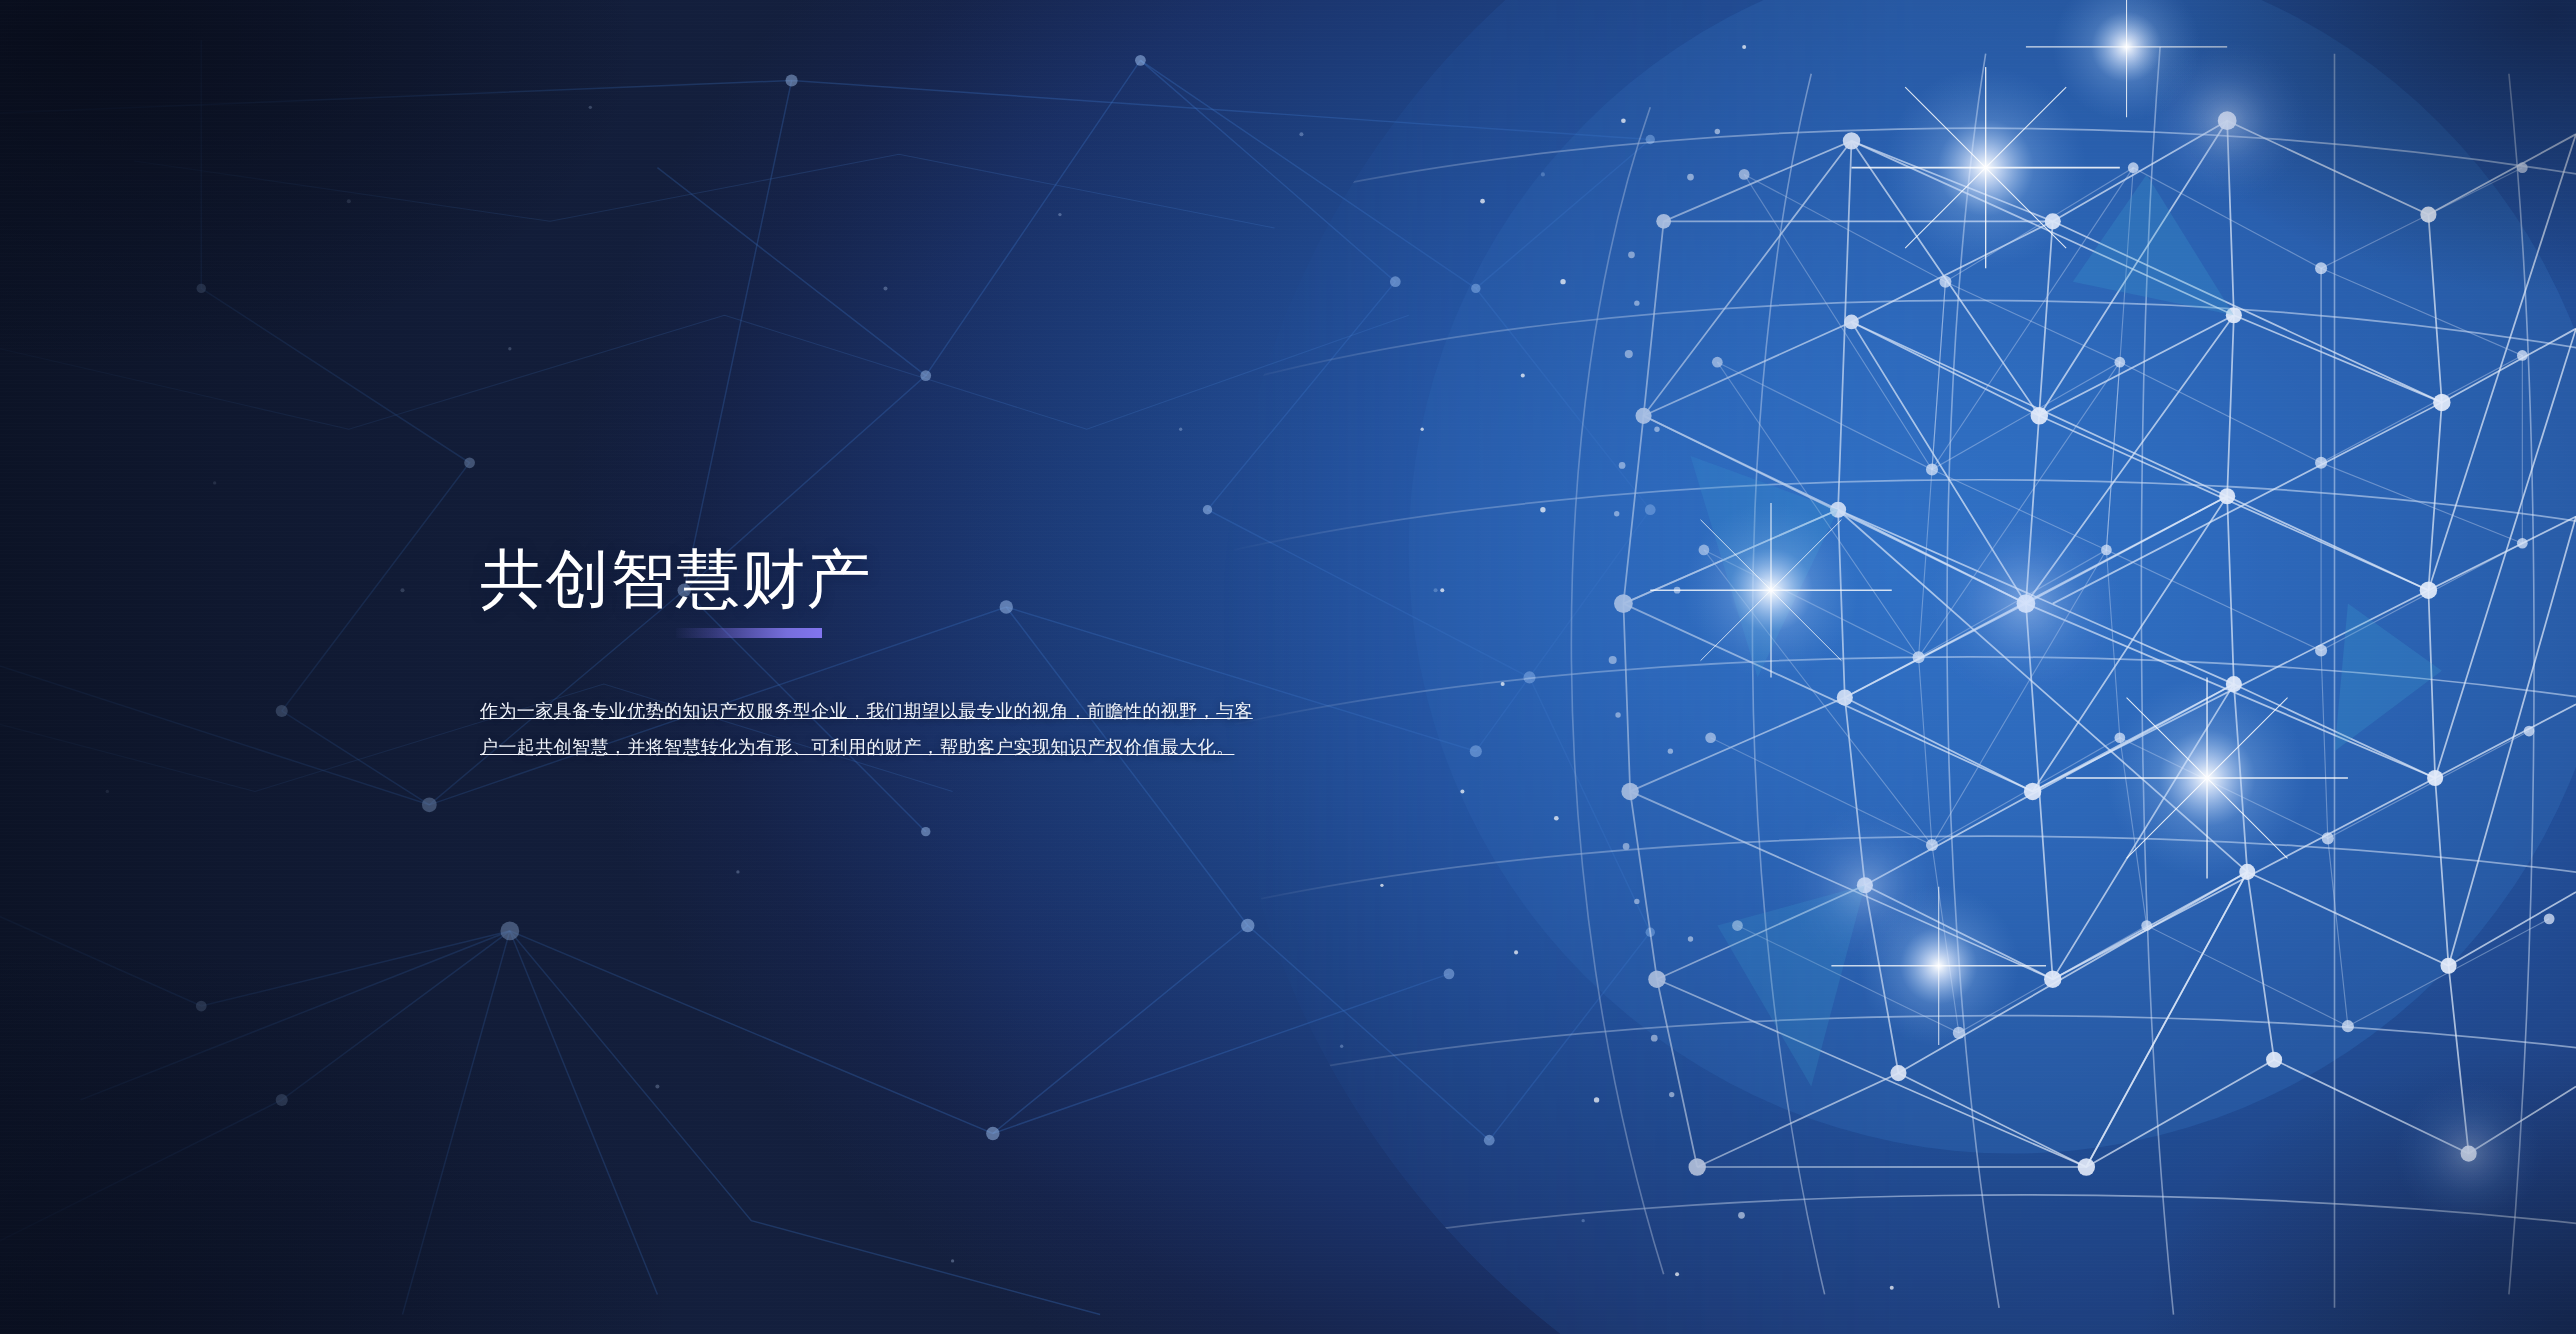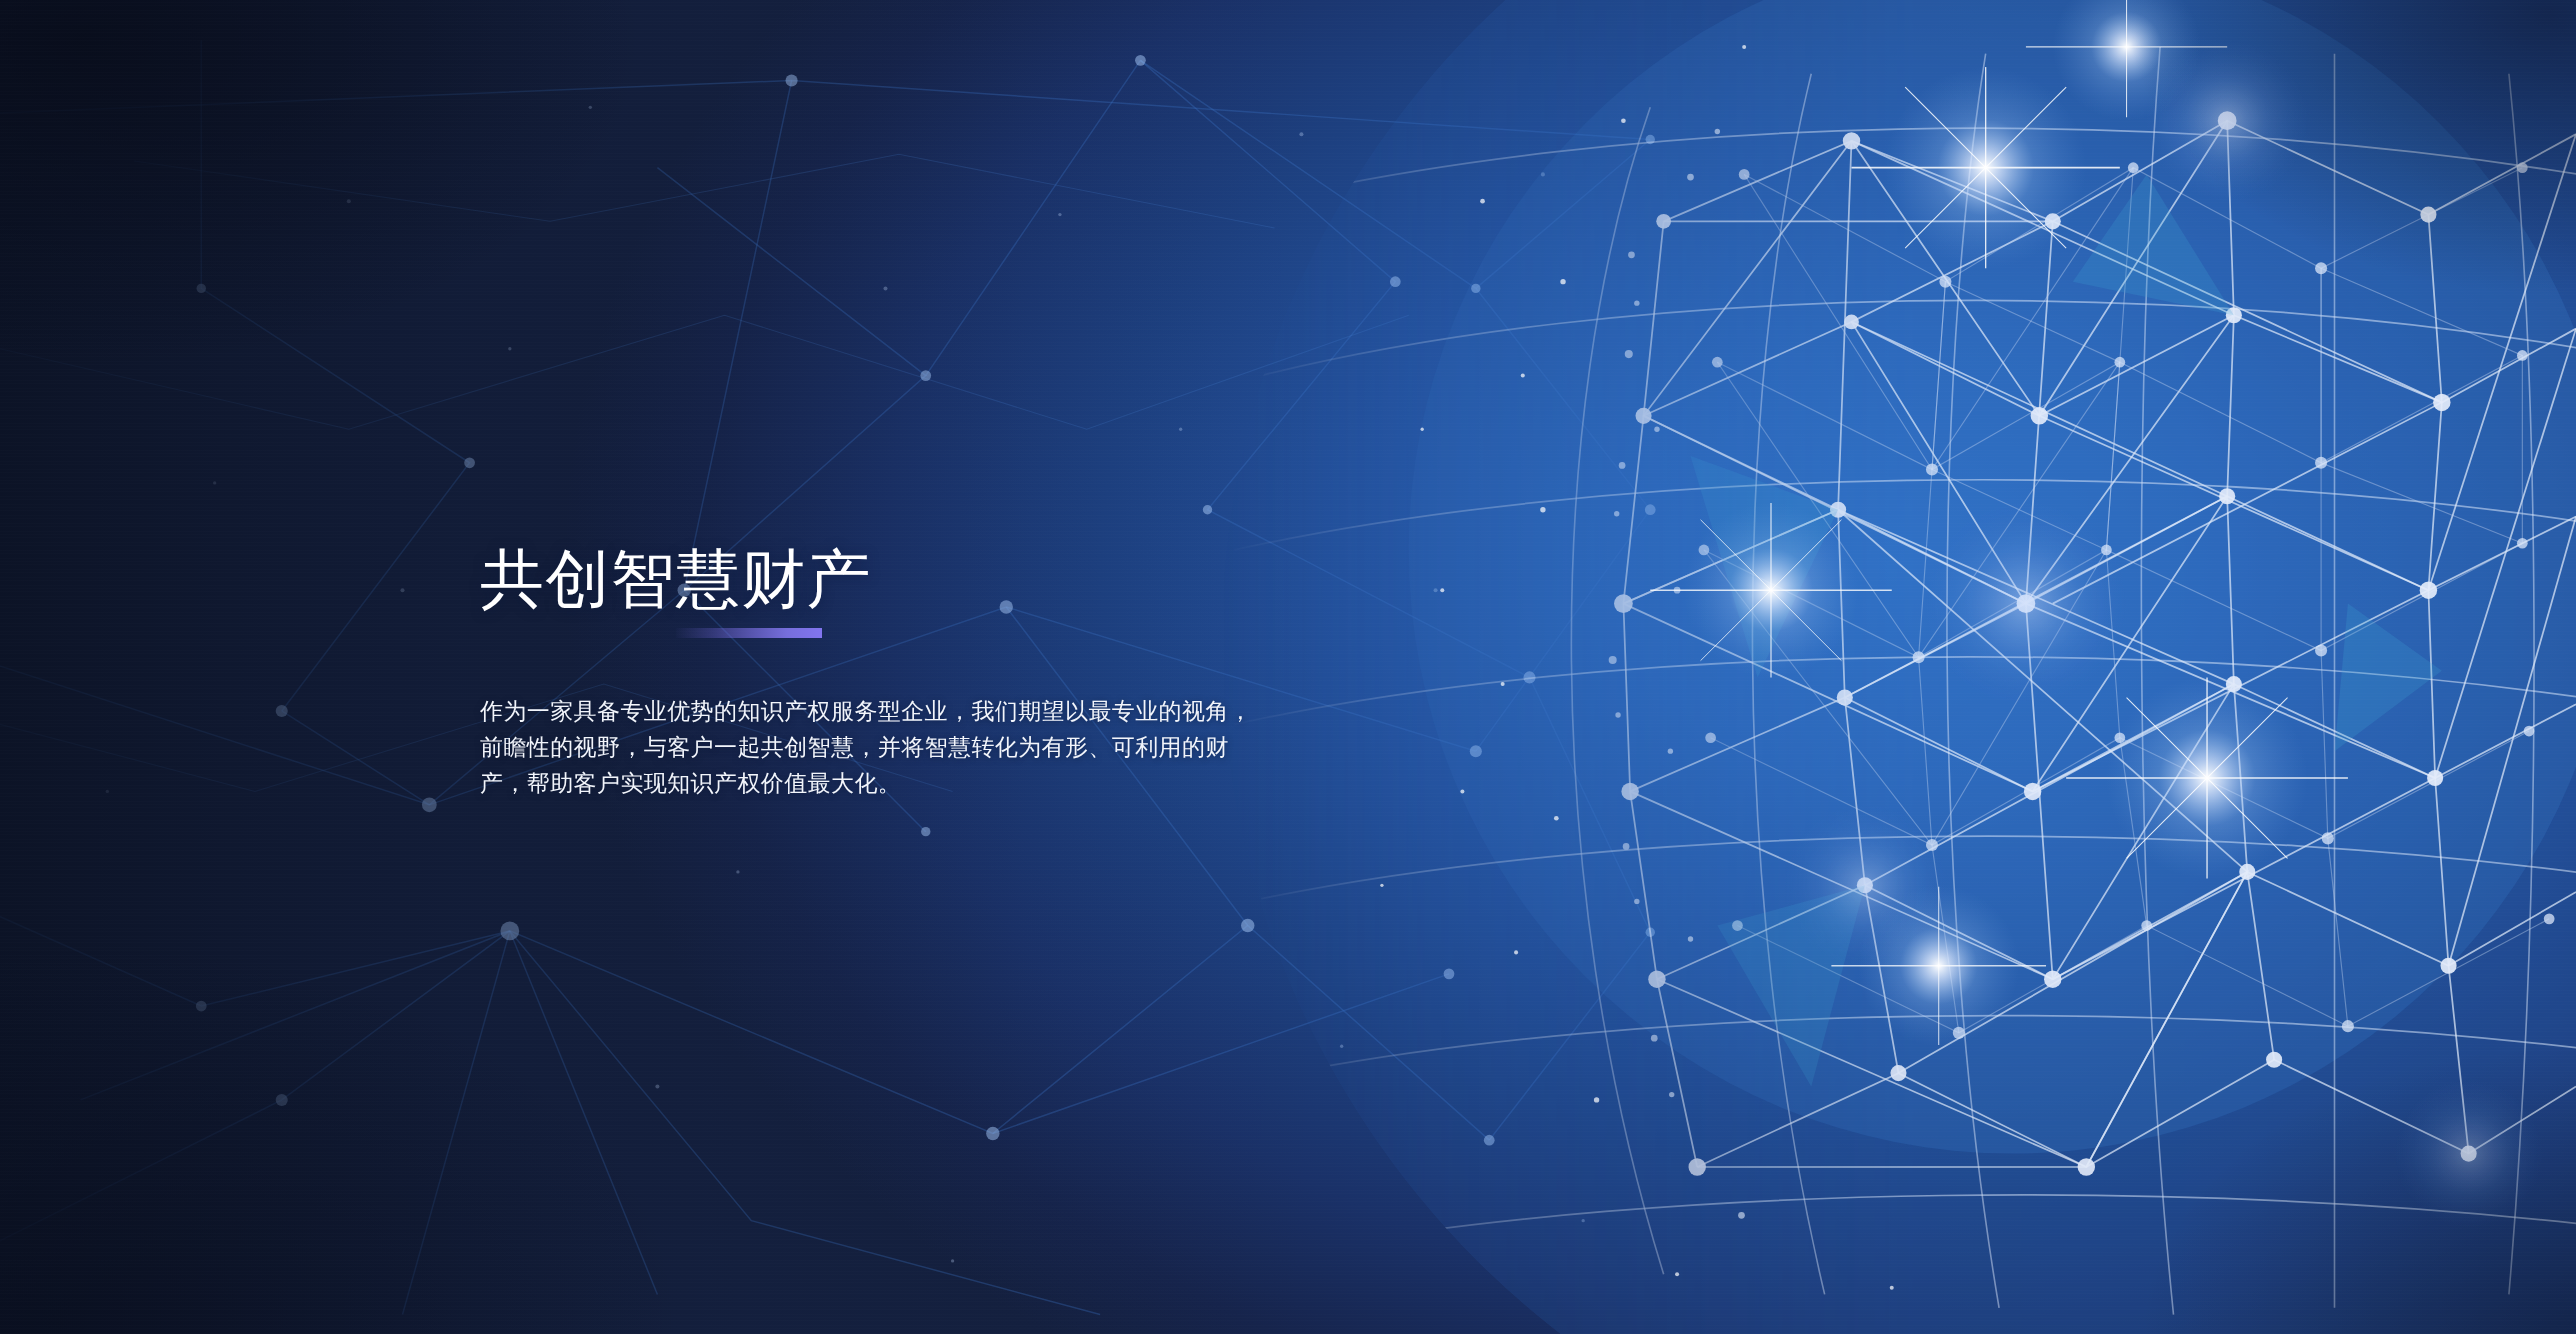--- a/index.html
+++ b/index.html
@@ -88,25 +88,26 @@
     background: linear-gradient(90deg,
         rgba(120,105,230,0.02) 0%,
         rgba(122,108,231,0.30) 26%,
         rgba(128,115,234,0.62) 52%,
         rgba(131,120,238,0.88) 76%,
         #8275ef 100%);
   }
   .body-copy {
     margin-top: 79px;
     color: #f2f5fb;
-    font-size: 23px;
+    font-size: 18px;
     line-height: 36px;
     letter-spacing: 0.4px;
     width: 778px;
     text-shadow: 0 0.7px 6.7px rgba(8,20,50,0.6);
+    text-decoration: underline;
   }
 </style>
 </head>
 <body>
 
 <div id="stage">
 
   <div class="bg-base"></div>
 
   <svg class="layer" viewBox="0 0 3840 1989" preserveAspectRatio="none">

